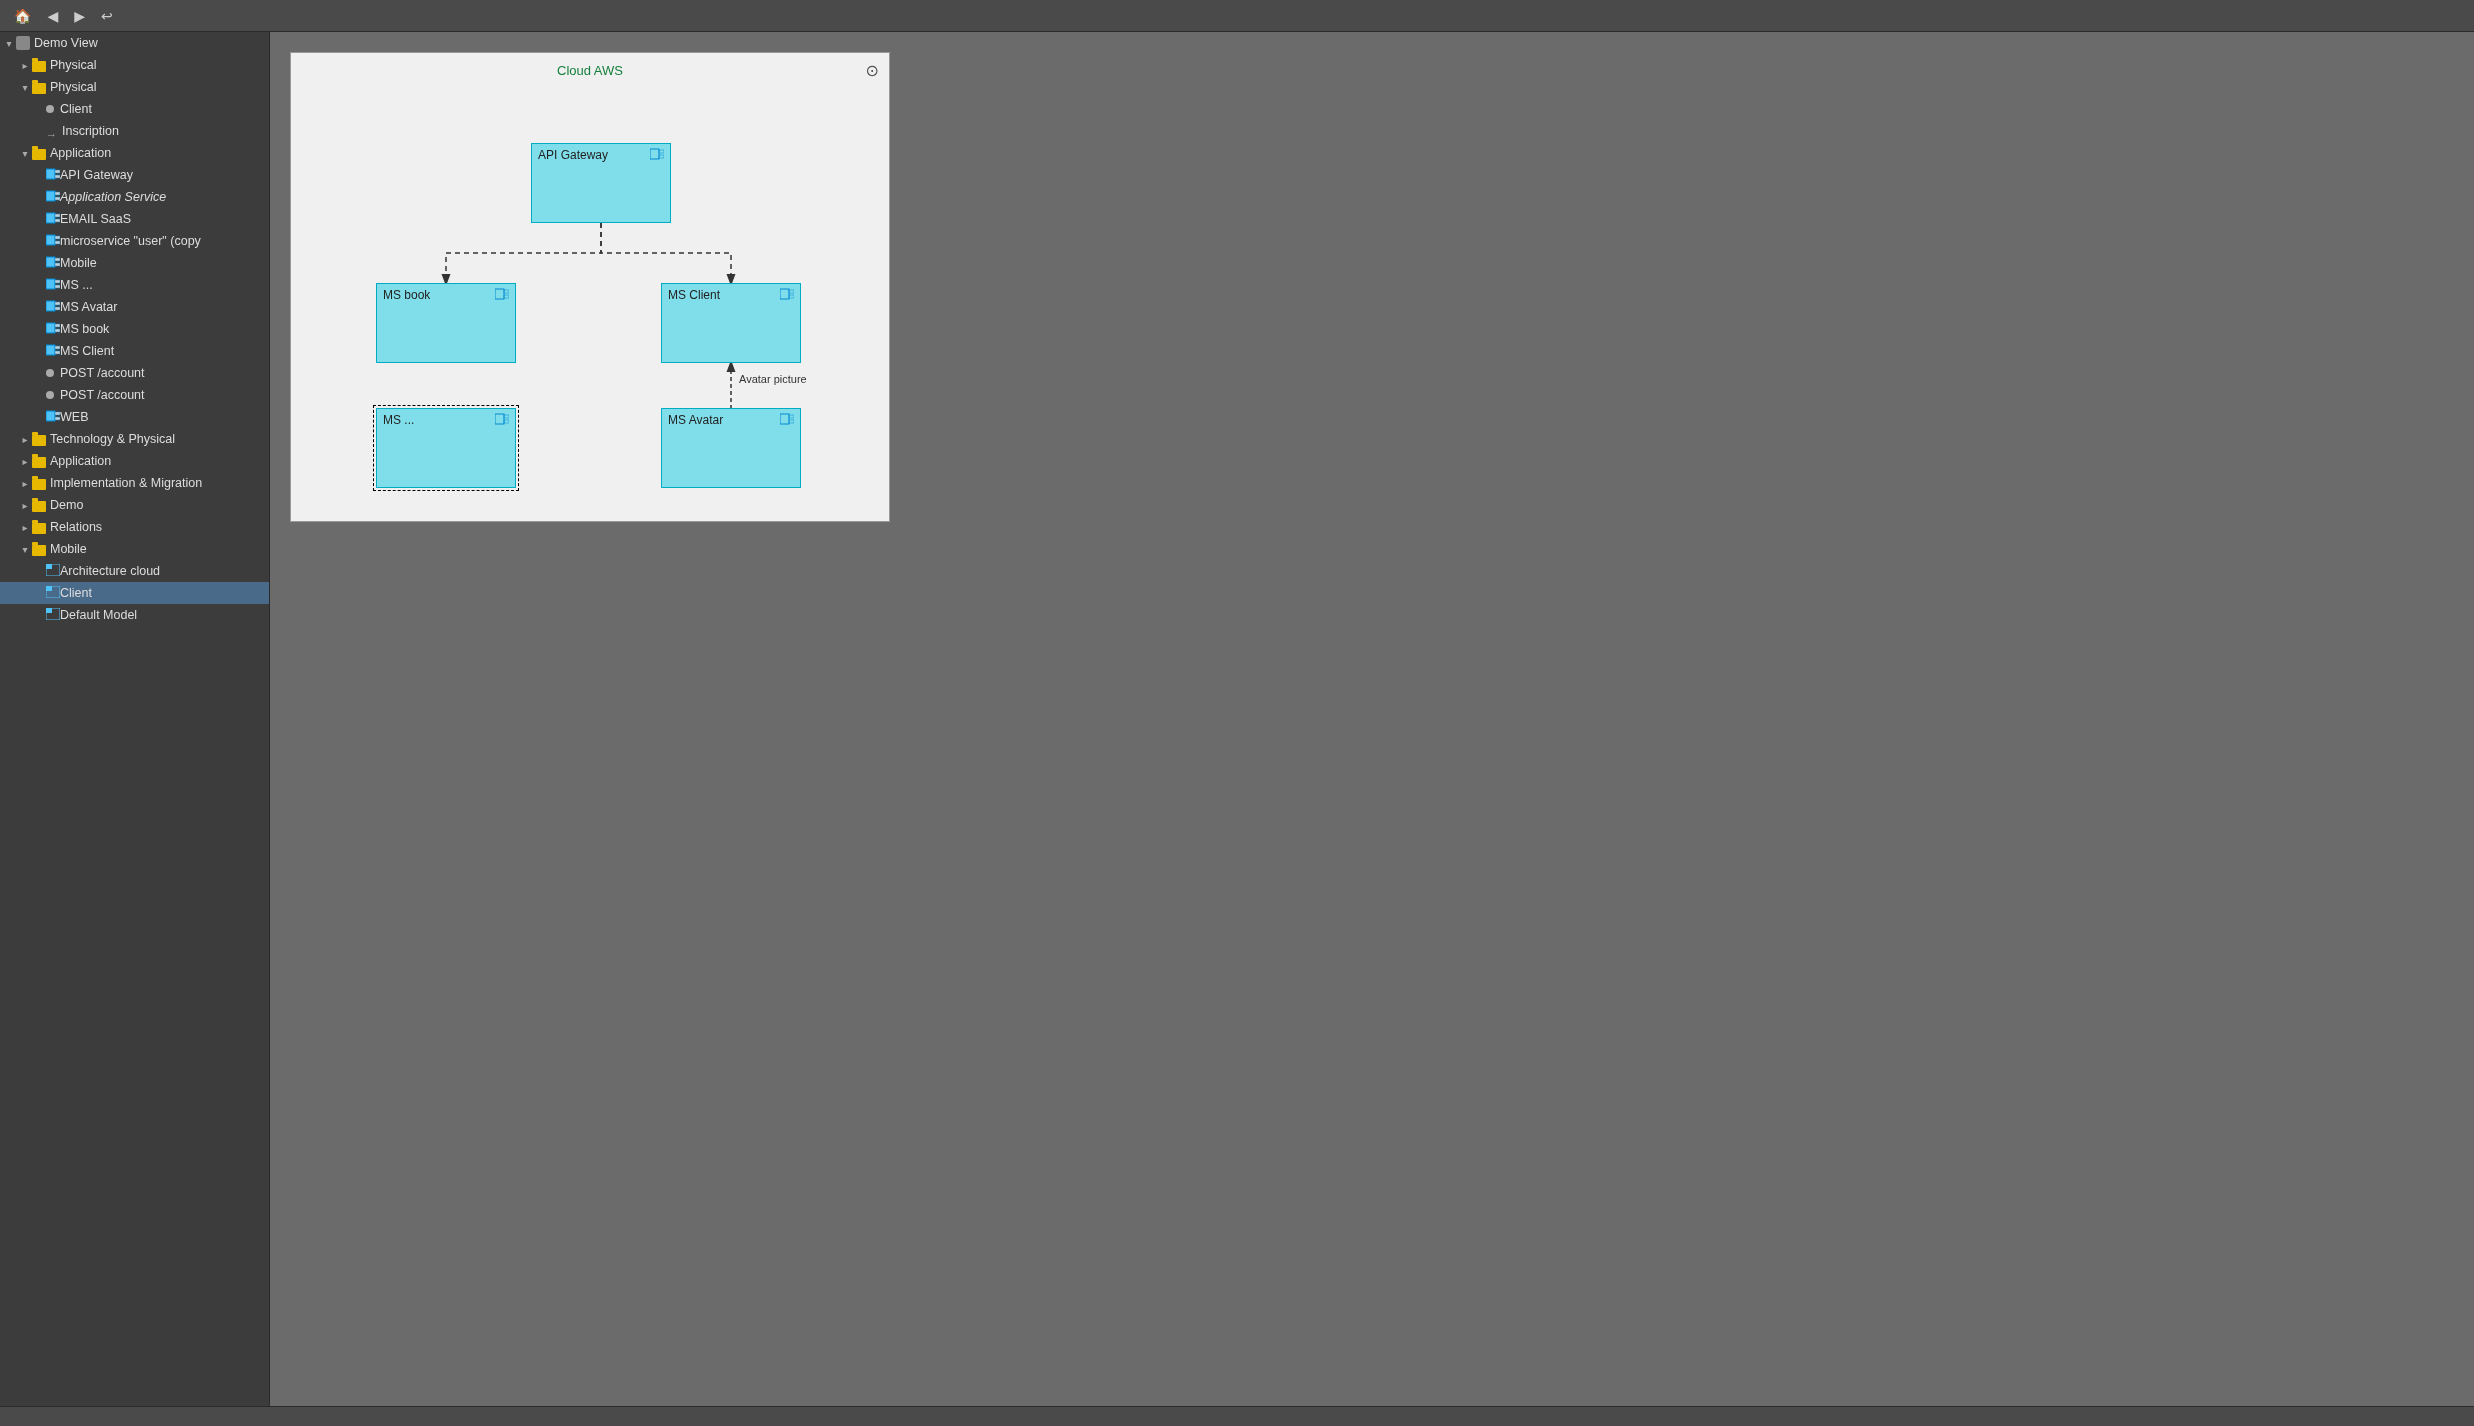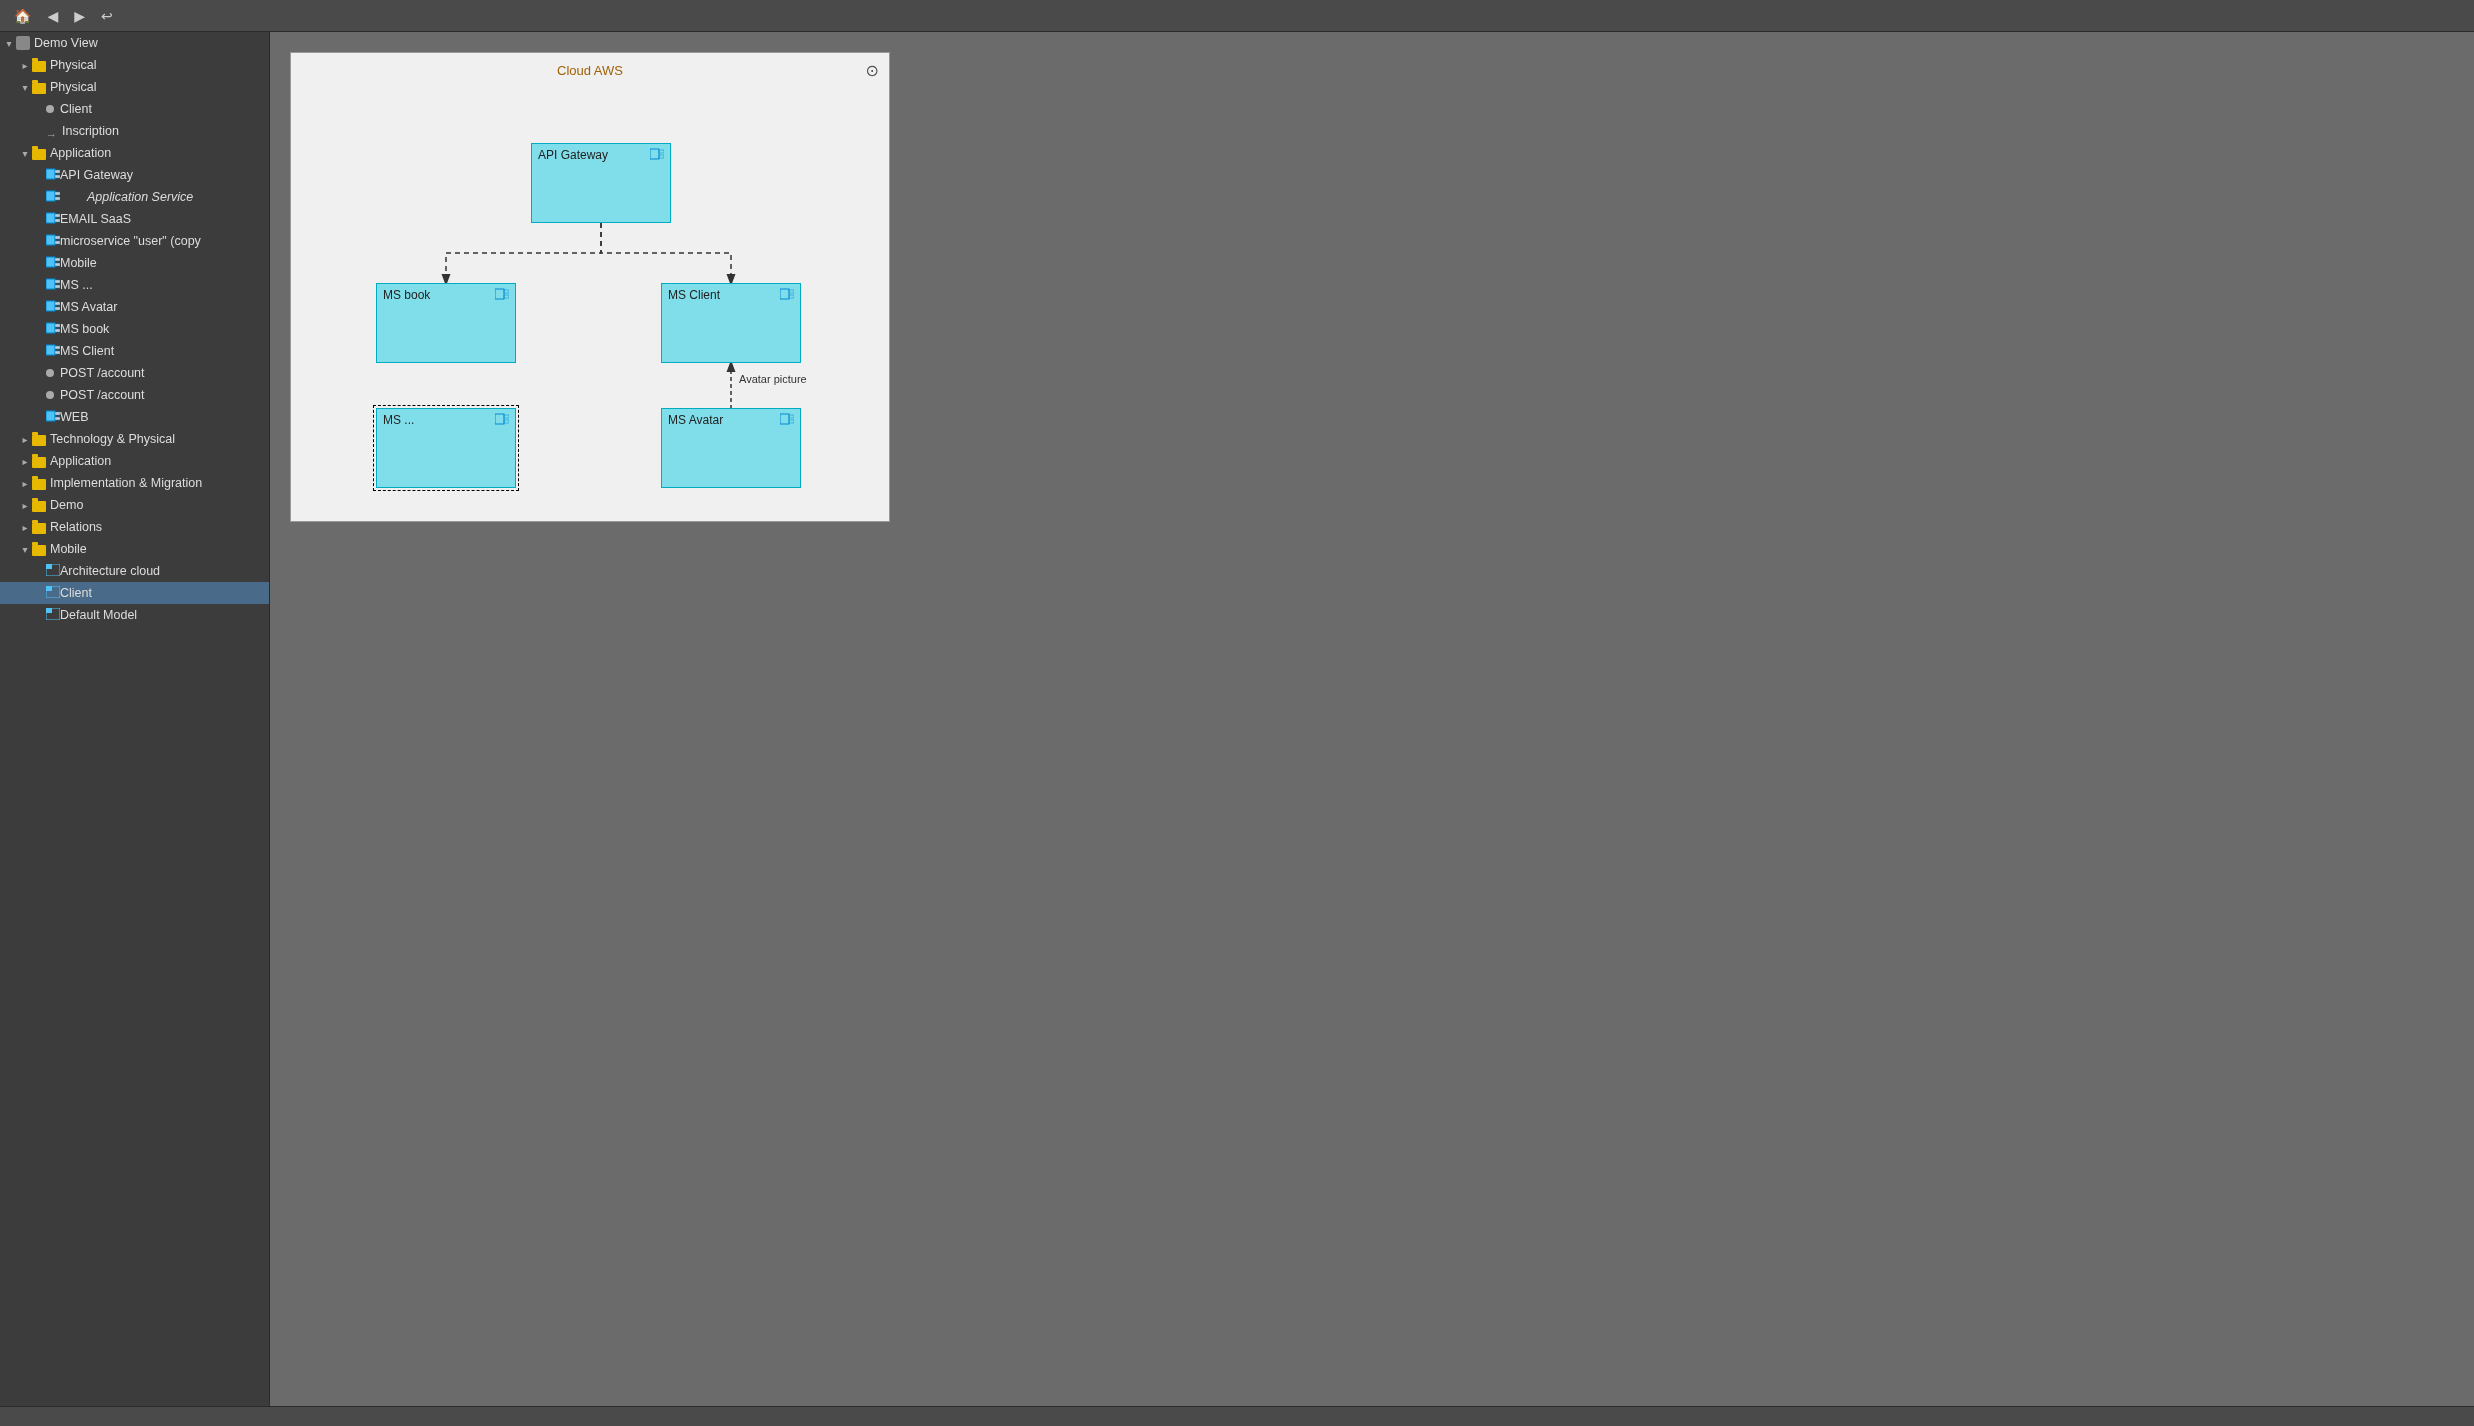--- a/index.html
+++ b/index.html
@@ -57,21 +57,21 @@
       cursor: pointer;
       white-space: nowrap;
       overflow: hidden;
       text-overflow: ellipsis;
       height: 22px;
     }
     .tree-item.selected { background: #4a6a8a; }
 
     .tree-item .indent { display: inline-block; }
     .tree-item .label { font-size: 12.5px; }
-    .tree-item .label.italic { font-style: italic; padding-left: 27px; }
+    .tree-item .label.italic { font-style: italic; }
 
     
     .folder-icon {
       display: inline-block;
       width: 14px;
       height: 11px;
       background: #e6b800;
       border-radius: 1px;
       margin-right: 4px;
       position: relative;
@@ -133,21 +133,21 @@
       border: 1px solid #999;
       width: 600px;
       min-height: 470px;
       position: relative;
       padding: 10px;
     }
 
     .diagram-title {
       text-align: center;
       font-size: 13px;
-      color: #a16207;
+      color: #15803d;
       margin-bottom: 4px;
       position: relative;
     }
 
     .diagram-pin {
       position: absolute;
       right: 10px;
       top: 8px;
       font-size: 16px;
       color: #555;

